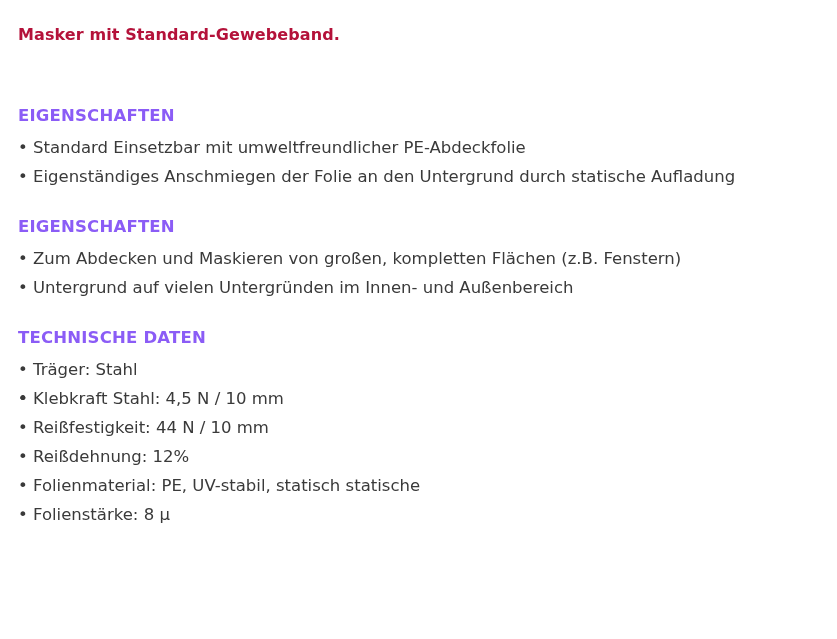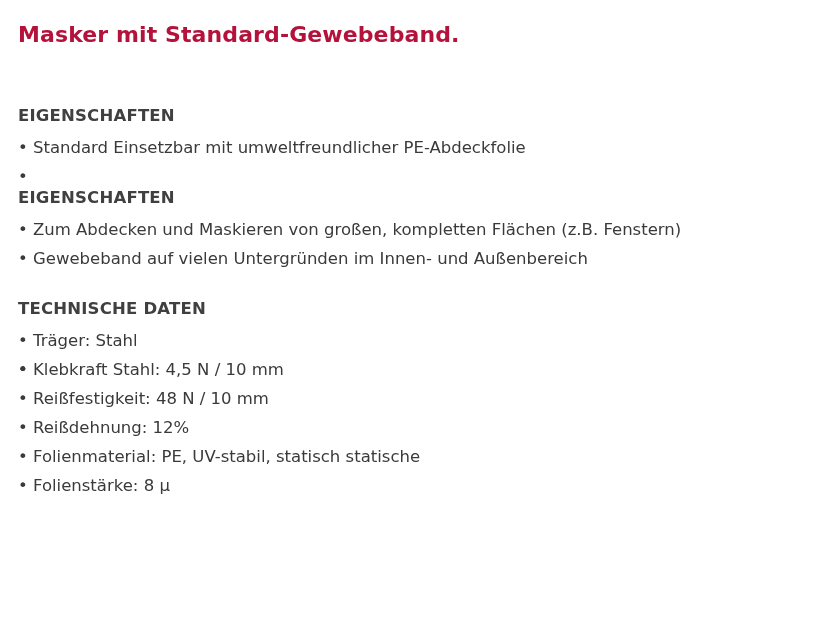--- a/index.html
+++ b/index.html
@@ -17,36 +17,36 @@
   .page {
     position: relative;
     width: 837px;
     height: 639px;
     box-sizing: border-box;
     padding: 16px 18px 0 18px;
   }
   .doc-title {
     color: #b4123a;
     font-weight: bold;
-    font-size: 22px;
+    font-size: 16px;
     letter-spacing: 0.1px;
     margin: 0 0 0 0;
     padding-top: 6px;
     line-height: 26px;
   }
   .section {
     margin-top: 0;
   }
   .section-spacer-1 { height: 58px; }
   .section-spacer-2 { height: 26px; }
   .section-spacer-3 { height: 26px; }
   .section-heading {
     font-weight: bold;
     font-size: 16.5px;
-    color: #404040;
+    color: #8b5cf6;
     letter-spacing: 0.2px;
     margin: 0 0 7px 0;
     line-height: 20px;
   }
   ul.bullets {
     list-style: none;
     margin: 0;
     padding: 0;
   }
   ul.bullets li {
@@ -80,36 +80,37 @@
 
   <div class="section">
     <div class="section-heading">EIGENSCHAFTEN</div>
     <ul class="bullets">
       <li>
         <span class="bullet">•</span>
         <span>Standard Einsetzbar mit umweltfreundlicher PE-Abdeckfolie</span>
       </li>
       <li>
         <span class="bullet">•</span>
+        <span>Eigenständiges Anschmiegen der Folie an den Untergrund durch statische Aufladung</span>
       </li>
     </ul>
   </div>
 
   <div class="section-spacer-2"></div>
 
   <div class="section">
     <div class="section-heading">EIGENSCHAFTEN</div>
     <ul class="bullets">
       <li>
         <span class="bullet">•</span>
         <span>Zum Abdecken und Maskieren von großen, kompletten Flächen (z.B. Fenstern)</span>
       </li>
       <li>
         <span class="bullet">•</span>
-        <span>Gewebeband auf vielen Untergründen im Innen- und Außenbereich</span>
+        <span>Untergrund auf vielen Untergründen im Innen- und Außenbereich</span>
       </li>
     </ul>
   </div>
 
   <div class="section-spacer-3"></div>
 
   <div class="section tech">
     <div class="section-heading">TECHNISCHE DATEN</div>
     <ul class="bullets">
       <li>
@@ -121,21 +122,21 @@
       </li>
       <li>
         <span class="bullet">•</span>
       </li>
       <li>
         <span class="bullet">•</span>
         <span>Klebkraft Stahl: 4,5 N / 10 mm</span>
       </li>
       <li>
         <span class="bullet">•</span>
-        <span>Reißfestigkeit: 48 N / 10 mm</span>
+        <span>Reißfestigkeit: 44 N / 10 mm</span>
       </li>
       <li>
         <span class="bullet">•</span>
         <span>Reißdehnung: 12%</span>
       </li>
       <li>
         <span class="bullet">•</span>
         <span>Folienmaterial: PE, UV-stabil, statisch statische</span>
       </li>
       <li>

